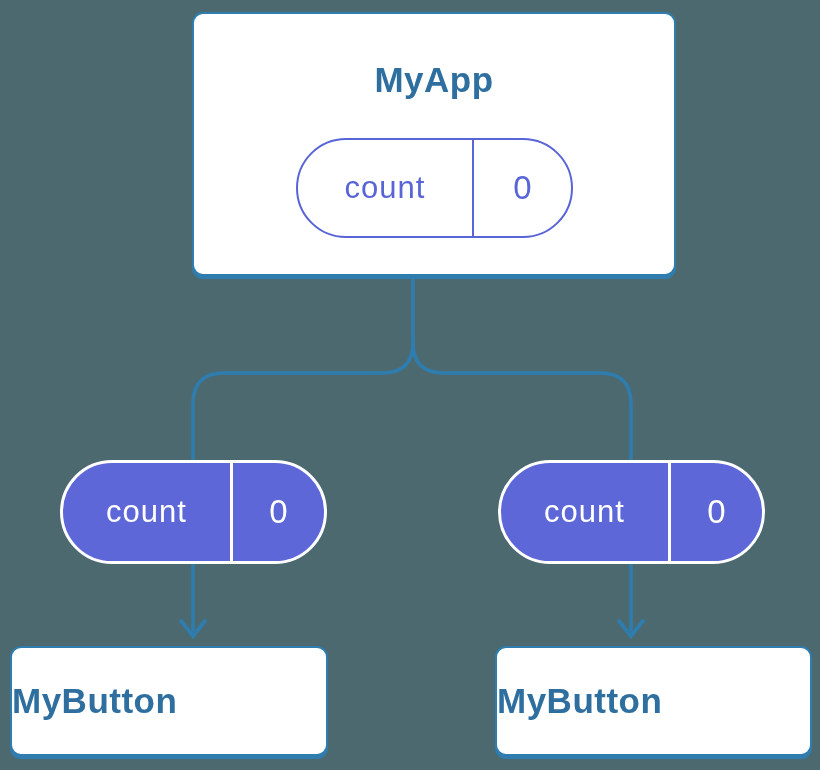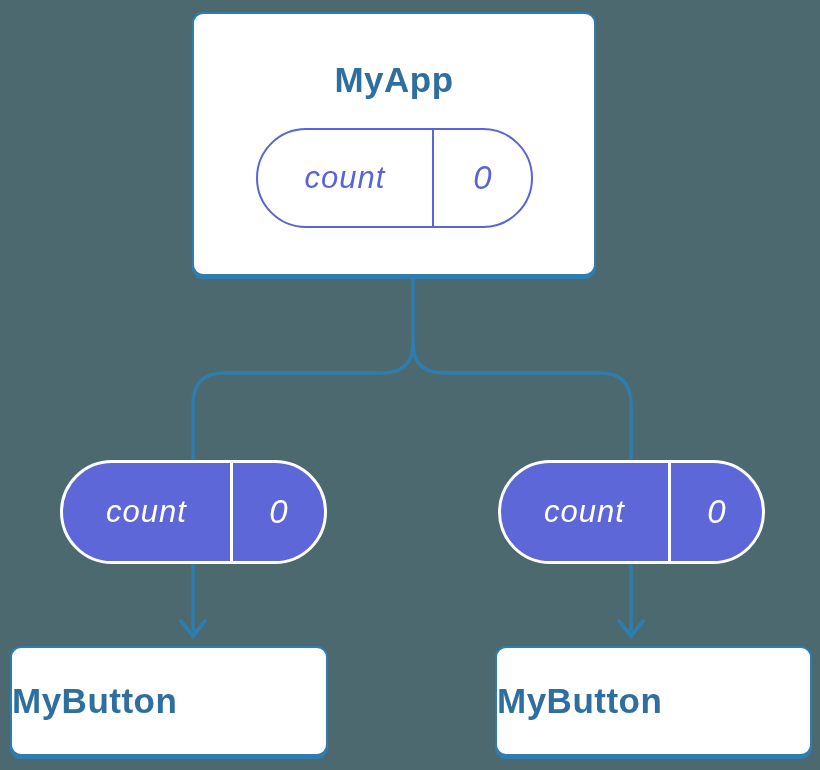--- a/index.html
+++ b/index.html
@@ -25,26 +25,26 @@
     position: absolute;
     background: #ffffff;
     border: 2px solid #2F7DAE;
     border-radius: 11px;
     box-shadow: 0 3px 0 #2F7DAE;
     z-index: 2;
     box-sizing: border-box;
   }
   .app-card {
     left: 192px; top: 12px;
-    width: 404px; height: 264px;
+    width: 484px; height: 264px;
     display: flex;
     flex-direction: column;
     align-items: center;
     padding-top: 44px;
-    gap: 26px;
+    gap: 36px;
   }
   .card-title {
     font-size: 35px;
     font-weight: 700;
     letter-spacing: 0.5px;
     color: #2E6F9F;
     line-height: 44px;
     white-space: nowrap;
   }
   .button-card {
@@ -60,21 +60,20 @@
     align-items: stretch;
     box-sizing: border-box;
     border-radius: 60px;
     overflow: hidden;
     z-index: 2;
   }
   .pill .seg {
     display: flex;
     align-items: center;
     justify-content: center;
-    font-style: italic;
   }
   .pill .seg.label { width: 64%; }
   .pill .seg.value { flex: 1; }
 
   .pill-outline {
     width: 277px; height: 100px;
     background: #ffffff;
     border: 2px solid #5964D6;
   }
   .pill-outline .seg.value { border-left: 2px solid #5964D6; }

